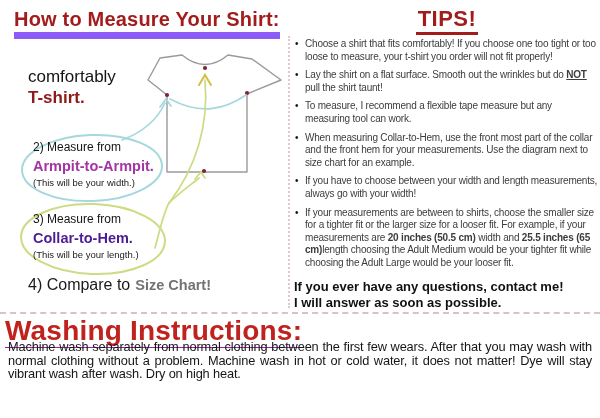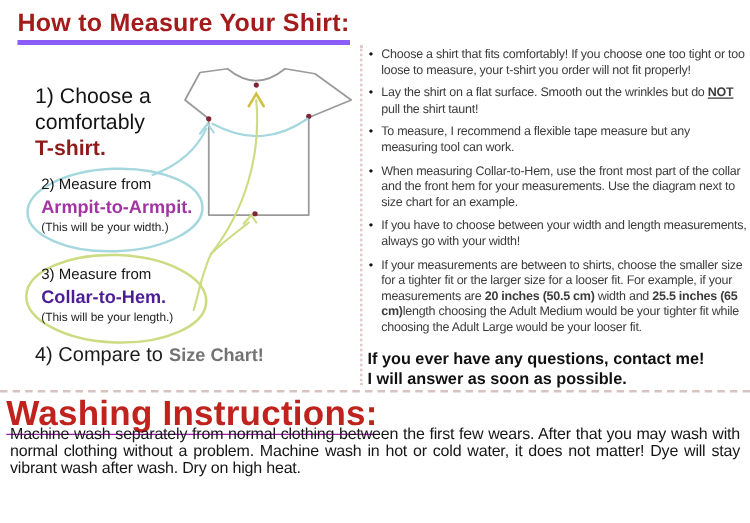--- a/index.html
+++ b/index.html
@@ -4,21 +4,21 @@
 <style>
   html,body { margin:0; padding:0; background:#fff; }
   .page {
     position:relative; width:600px; height:418px; background:#ffffff;
     font-family:"Liberation Sans", sans-serif; overflow:hidden; color:#1a1a1a;
   }
   
   .main-title {
     position:absolute; left:14px; top:8px;
     font-size:20px; font-weight:bold; color:#a31c1c;
-    border-bottom:4px solid #8b5cf6; padding-bottom:1px; letter-spacing:.2px;
+    border-bottom:7px solid #8b5cf6; padding-bottom:1px; letter-spacing:.2px;
   }
   .tips-title-wrap { position:absolute; left:294px; top:6px; width:306px; text-align:center; }
   .tips-title {
     display:inline-block; font-size:22px; font-weight:bold; color:#a31c1c;
     border-bottom:3px solid #a31c1c; padding:0 2px 0 2px; letter-spacing:.5px;
   }
   
   .step { position:absolute; z-index:2; }
   .step .l1 { font-size:12px; line-height:19px; color:#141414; }
   .step .hl { font-size:14.5px; line-height:19px; font-weight:bold; }
@@ -97,41 +97,43 @@
     </g>
     <polyline points="199,85 205,75 211,85" fill="none" stroke="#d2bf3e" stroke-width="2" stroke-linecap="round"></polyline>
   </svg>
 
   <div class="v-divider"></div>
   <div class="h-divider"></div>
 
   <div class="main-title">How to Measure Your Shirt:</div>
 
   <div class="step" id="step1">
-    <div class="l1">1) Choose a</div>
     <div class="l1">comfortably</div>
     <div class="hl">T-shirt.</div>
   </div>
 
   <div class="step" id="step2">
     <div class="l1">2) Measure from</div>
     <div class="hl">Armpit-to-Armpit.</div>
     <div class="note">(This will be your width.)</div>
   </div>
 
   <div class="step" id="step3">
     <div class="l1">3) Measure from</div>
     <div class="hl">Collar-to-Hem.</div>
     <div class="note">(This will be your length.)</div>
   </div>
 
   <div class="step" id="step4">
     <span>4) Compare to</span><span class="hl">Size Chart!</span>
   </div>
 
+  <div class="tips-title-wrap">
+    <span class="tips-title">TIPS!</span>
+  </div>
   <ul class="tips-list">
       <li><span>Choose a shirt that fits comfortably! If you choose one too tight or too loose to measure, your t-shirt you order will not fit properly!</span></li>
       <li><span>Lay the shirt on a flat surface. Smooth out the wrinkles but do </span><span class="b u">NOT</span><span> pull the shirt taunt!</span></li>
       <li><span>To measure, I recommend a flexible tape measure but any measuring tool can work.</span></li>
       <li><span>When measuring Collar-to-Hem, use the front most part of the collar and the front hem for your measurements. Use the diagram next to size chart for an example.</span></li>
       <li><span>If you have to choose between your width and length measurements, always go with your width!</span></li>
       <li><span>If your measurements are between to shirts, choose the smaller size for a tighter fit or the larger size for a looser fit. For example, if your measurements are </span><span class="b">20 inches (50.5 cm)</span><span> width and </span><span class="b">25.5 inches (65 cm)</span><span>length choosing the Adult Medium would be your tighter fit while choosing the Adult Large would be your looser fit.</span></li>
     </ul>
   <div class="contact">
     <div>If you ever have any questions, contact me!</div>

